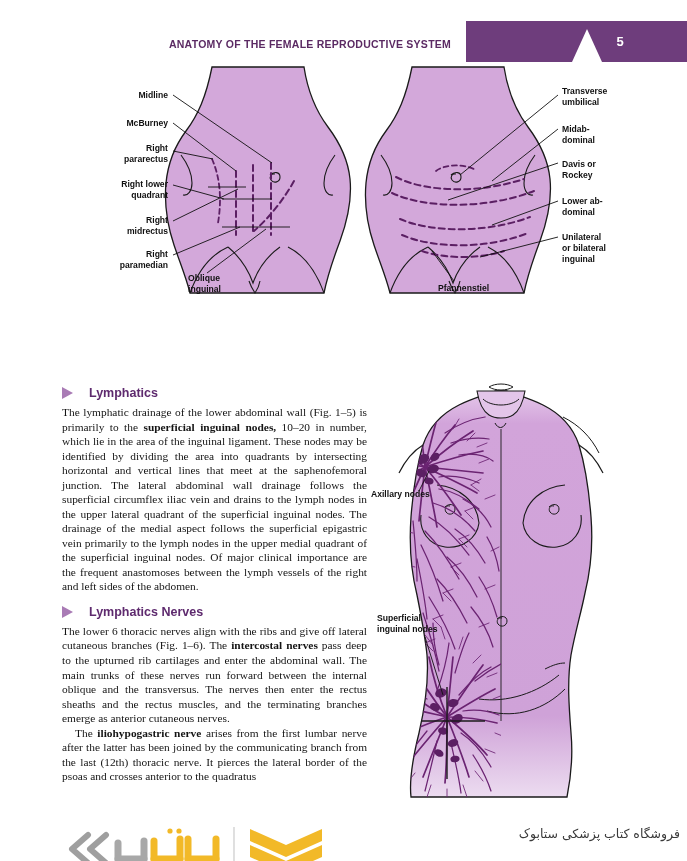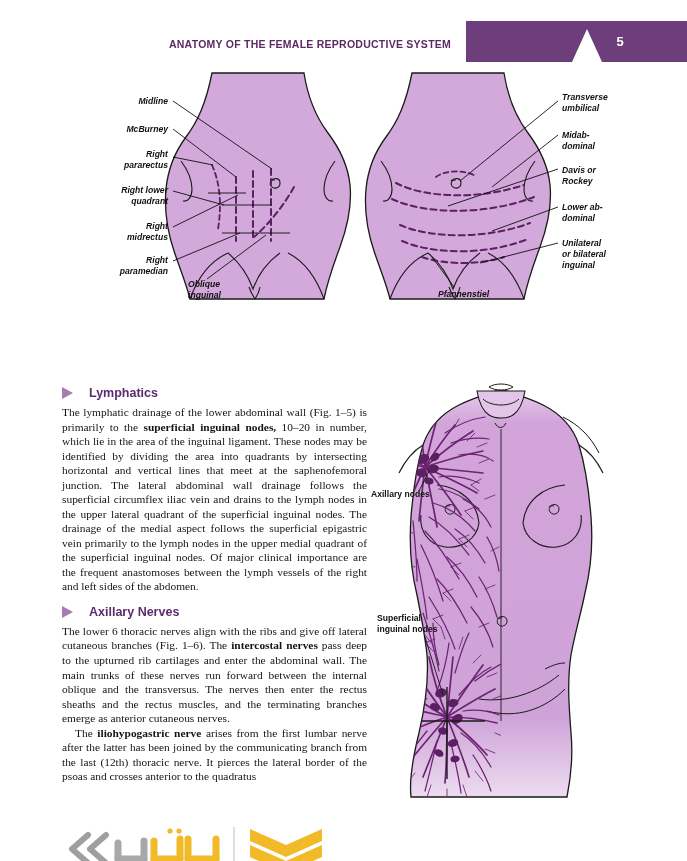--- a/index.html
+++ b/index.html
@@ -28,21 +28,21 @@
     border-left:15px solid transparent;border-right:15px solid transparent;
     border-bottom:33px solid #ffffff;
   }
   .header-pagenum{
     position:absolute;left:600px;top:13px;width:40px;
     font-family:"Liberation Sans",sans-serif;
     font-weight:bold;font-size:13px;color:#ffffff;text-align:center;
   }
 
   
-  .fig-top{position:absolute;left:40px;top:44px;width:610px;height:245px;font-style:italic;}
+  .fig-top{position:absolute;left:40px;top:38px;width:610px;height:245px;}
   .fig-top svg{display:block;}
   .lbl{
     font-family:"Liberation Sans",sans-serif;
     font-size:8.6px;font-weight:600;fill:#111;
   }
   .lead{stroke:#111;stroke-width:.9;fill:none;}
   .bodyfill{fill:#d3a8da;stroke:#1a1a1a;stroke-width:1.3;}
   .bodyline{stroke:#1a1a1a;stroke-width:1.1;fill:none;}
   .incision{stroke:#5b1f63;stroke-width:2.0;fill:none;stroke-dasharray:6 4;stroke-linecap:round;}
   .incision-s{stroke:#5b1f63;stroke-width:1.8;fill:none;stroke-dasharray:5 3.5;stroke-linecap:round;}
@@ -258,21 +258,21 @@
     <div class="sec-head">
       <span class="tri"></span>
       <span>Lymphatics</span>
     </div>
     <p class="para"><span>The lymphatic drainage of the lower abdominal wall (Fig. 1–5) is primarily to the </span><b>superficial inguinal nodes,</b><span> 10–20 in number, which lie in the area of the inguinal ligament. These nodes may be identified by dividing the area into quadrants by intersecting horizontal and vertical lines that meet at the saphenofemoral junction. The lateral abdominal wall drainage follows the superficial circumflex iliac vein and drains to the lymph nodes in the upper lateral quadrant of the superficial inguinal nodes. The drainage of the medial aspect follows the superficial epigastric vein primarily to the lymph nodes in the upper medial quadrant of the superficial inguinal nodes. Of major clinical importance are the frequent anastomoses between the lymph vessels of the right and left sides of the abdomen.</span></p>
 
     <div class="gap"></div>
 
     <div class="sec-head">
       <span class="tri"></span>
-      <span>Axillary Nerves</span>
+      <span>Lymphatics Nerves</span>
     </div>
     <p class="para"><span>The lower 6 thoracic nerves align with the ribs and give off lateral cutaneous branches (Fig. 1–6). The </span><b>intercostal nerves</b><span> pass deep to the upturned rib cartilages and enter the abdominal wall. The main trunks of these nerves run forward between the internal oblique and the transversus. The nerves then enter the rectus sheaths and the rectus muscles, and the terminating branches emerge as anterior cutaneous nerves.</span></p>
     <p class="para indent"><span>The </span><b>iliohypogastric nerve</b><span> arises from the first lumbar nerve after the latter has been joined by the communicating branch from the last (12th) thoracic nerve. It pierces the lateral border of the psoas and crosses anterior to the quadratus</span></p>
   </div>
 
   <div class="fig-right">
     <svg width="317" height="440" viewBox="0 0 317 440">
       <defs>
         <linearGradient id="skinGradB" x1="0" y1="0" x2="0" y2="1">
           <stop offset="0%" stop-color="#e5c8ea"></stop>
@@ -533,16 +533,17 @@
 
         <g fill="#f2b928">
           <path d="M192 6 L228 22 L264 6 L264 18 L228 34 L192 18 Z"></path>
           <path d="M192 22 L228 38 L264 22 L264 34 L228 50 L192 34 Z"></path>
         </g>
       </svg>
       <div class="wm-sub">فروشگاه اینترنتی کتاب</div>
     </div>
 
     <div class="wm-right">
+      <div class="wm-fa">فروشگاه کتاب پزشکی ستابوک</div>
     </div>
   </div>
 
 </div>
 
 </body></html>

